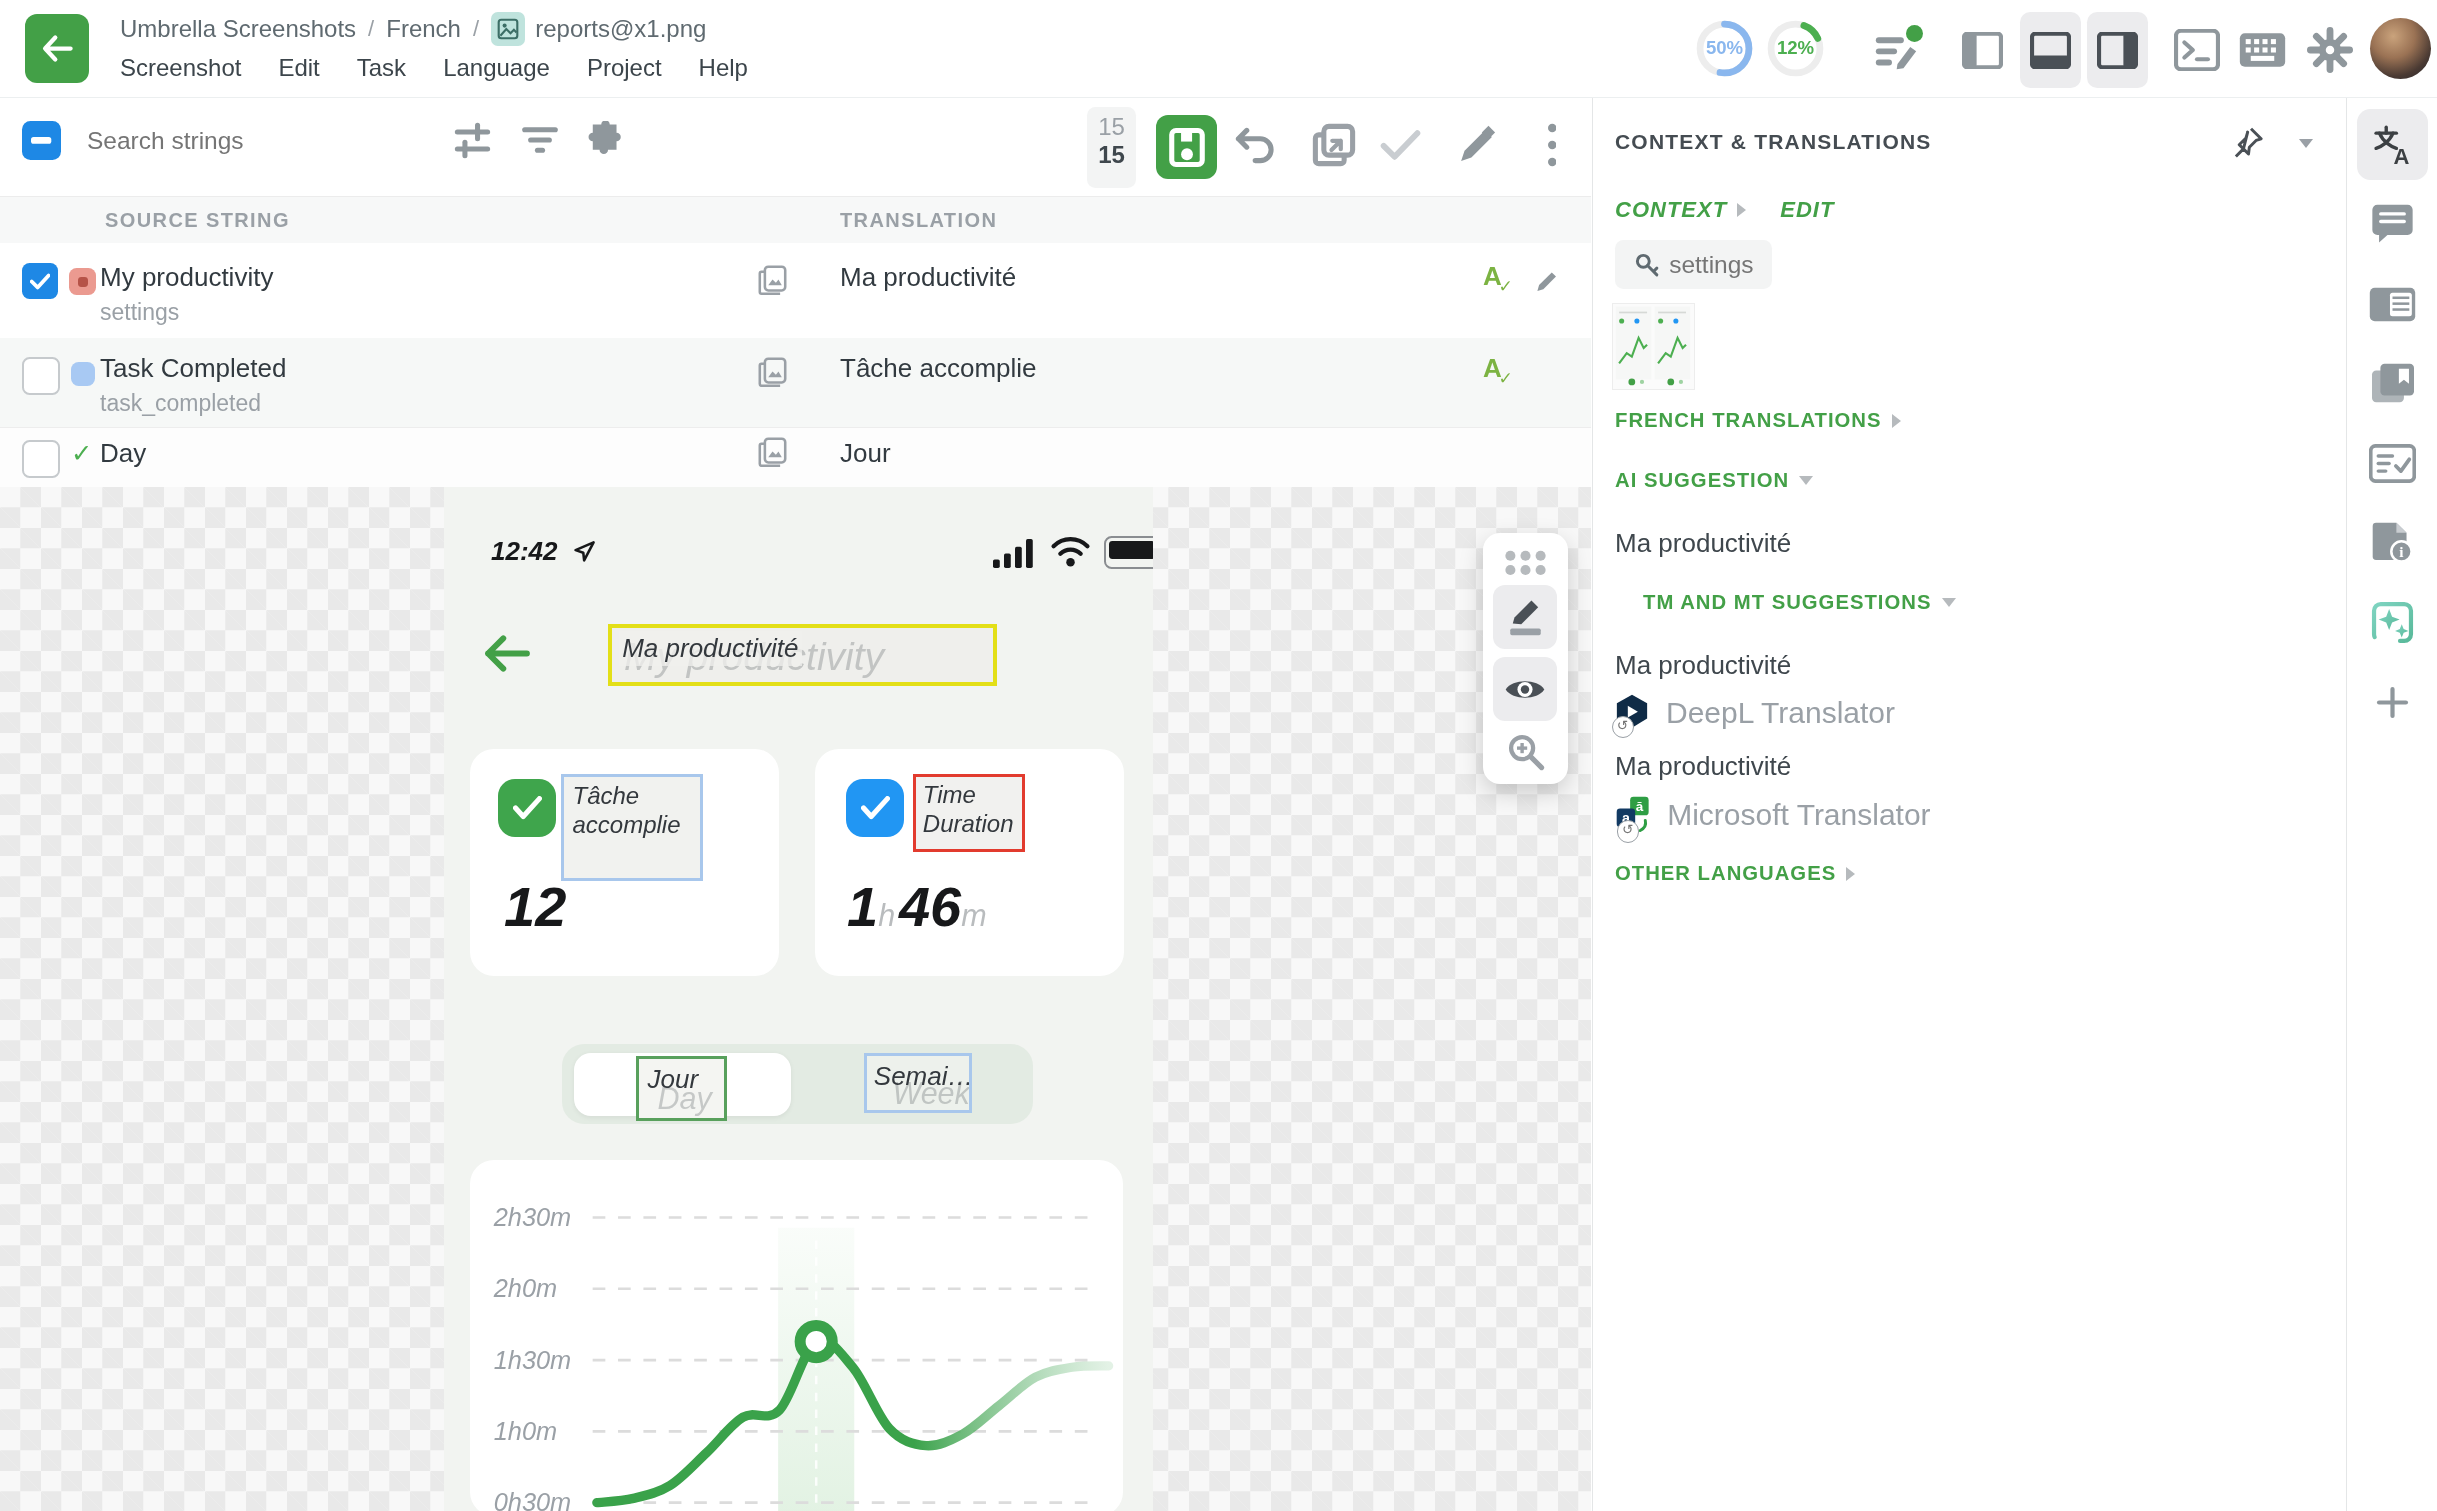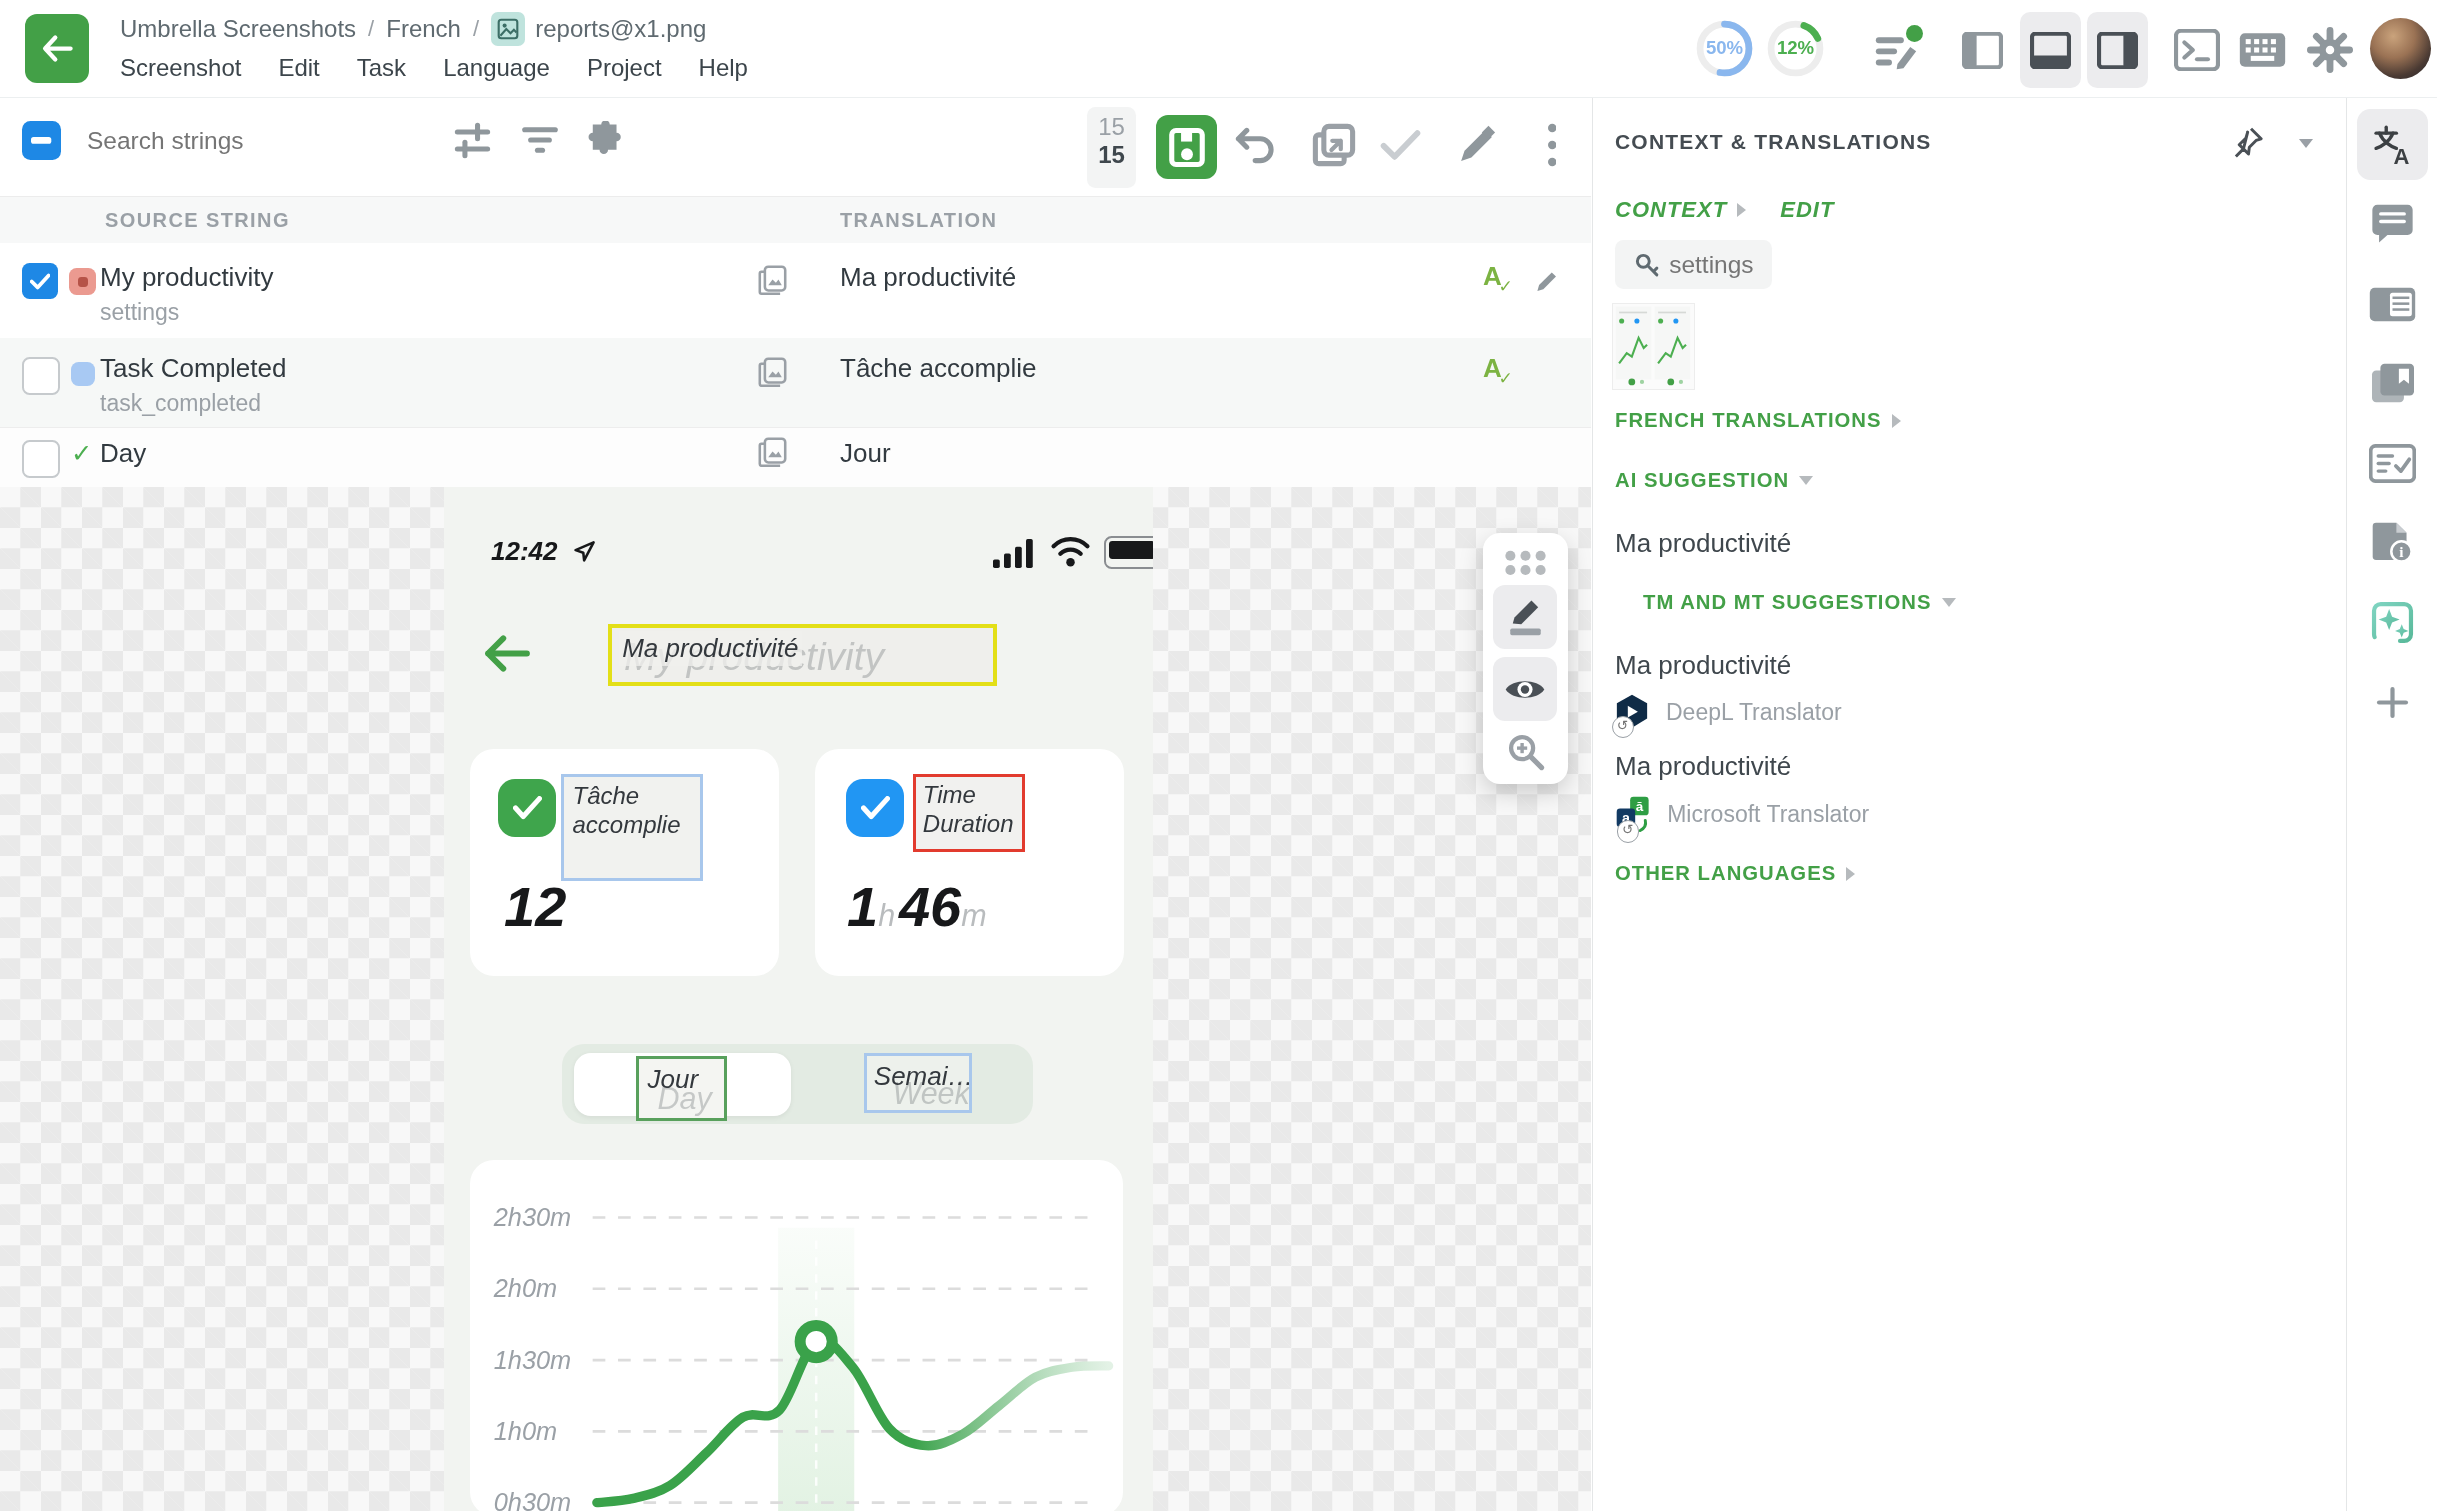--- a/index.html
+++ b/index.html
@@ -13,21 +13,21 @@
   .colhdr{color:#9aa0a6;font-size:20px;font-weight:bold;letter-spacing:1.4px;}
   .srctxt{color:#323a40;font-size:26px;}
   .keytxt{color:#9aa0a6;font-size:23px;}
   .trtxt{color:#323a40;font-size:26px;}
   .acheck{color:#7cb342;font-size:26px;font-weight:bold;line-height:1;}
   .acheck small{font-size:17px;vertical-align:-6.8px;margin-left:-3.4px;}
   .greensec{color:#43a047;font-size:20.3px;font-weight:bold;letter-spacing:1px;}
   .tri-r{display:inline-block;width:0;height:0;border-top:7.6px solid transparent;border-bottom:7.6px solid transparent;border-left:9.3px solid #9aa0a6;margin-left:10.2px;}
   .tri-d{display:inline-block;width:0;height:0;border-left:7.6px solid transparent;border-right:7.6px solid transparent;border-top:9.3px solid #9aa0a6;margin-left:10.2px;vertical-align:1.7px;}
   .sugg{color:#3f474d;font-size:26px;}
-  .provider{color:#9aa0a6;font-size:23px;}
+  .provider{color:#9aa0a6;font-size:30px;}
   .checker{background-image:
      linear-gradient(45deg,#e9e9e9 25%,transparent 25%,transparent 75%,#e9e9e9 75%),
      linear-gradient(45deg,#e9e9e9 25%,#f8f8f8 25%,#f8f8f8 75%,#e9e9e9 75%);
      background-position:0 0,20.3px 20.3px;background-size:41px 41px;}
   .iconbtn{display:flex;align-items:center;justify-content:center;}
   .pillbg{background:#ececee;border-radius:10.2px;}
   .rowline{border-top:0.8px solid #ededed;}
   .ghost{color:rgba(90,95,100,0.30);}
   .stripitem{width:91px;height:80px;display:flex;align-items:center;justify-content:center;}
 </style>

